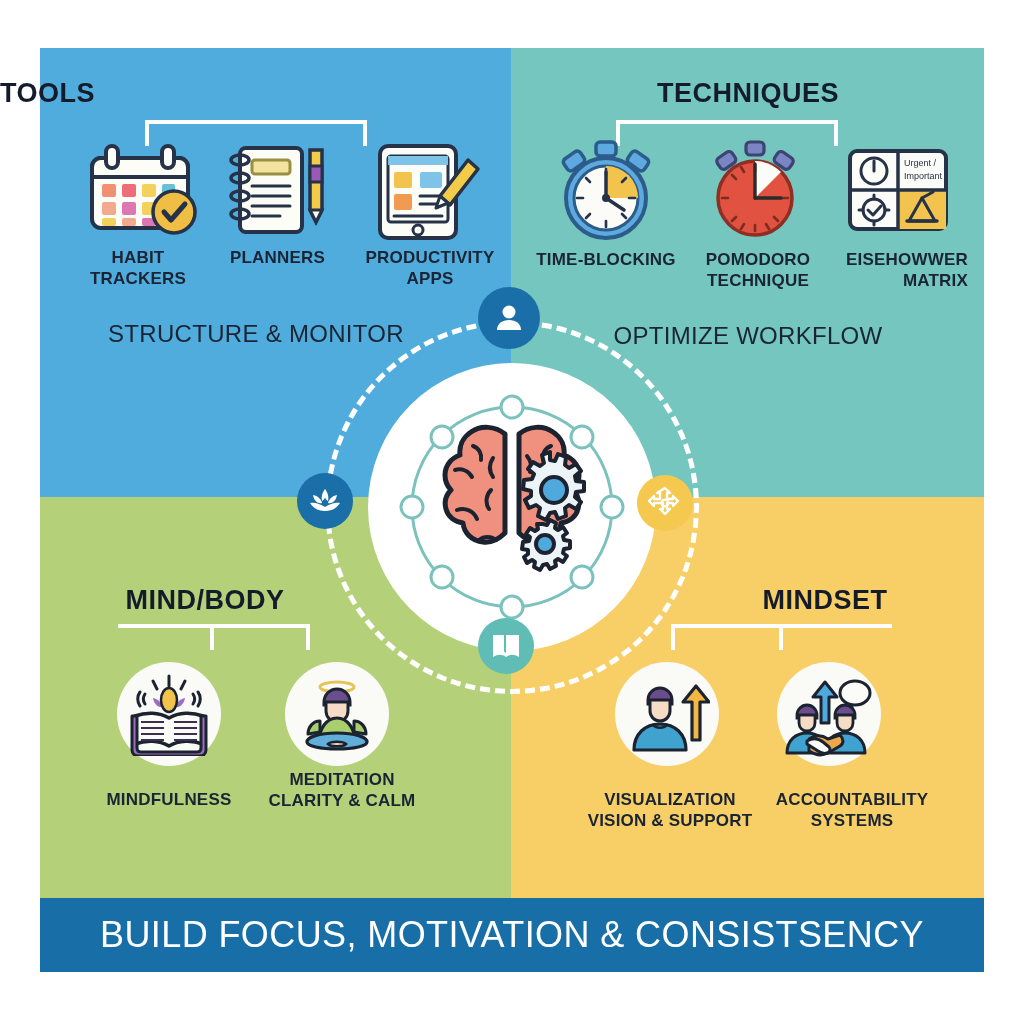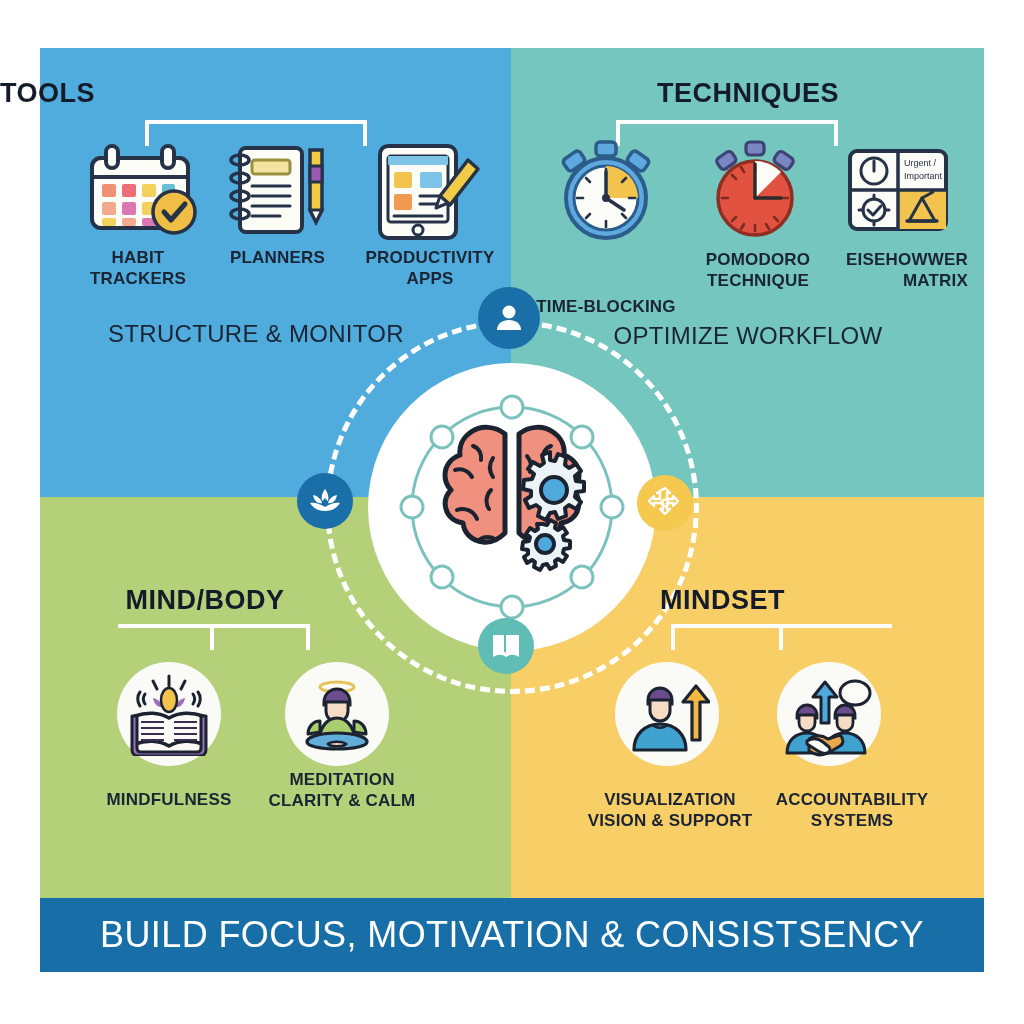--- a/index.html
+++ b/index.html
@@ -202,21 +202,21 @@
         <line x1="78" y1="38" x2="74" y2="42"></line>
         <line x1="38" y1="78" x2="42" y2="74"></line>
         <line x1="38" y1="38" x2="42" y2="42"></line>
         <line x1="78" y1="78" x2="74" y2="74"></line>
       </g>
       <line x1="58" y1="58" x2="58" y2="32" stroke="#263247" stroke-width="3.5" stroke-linecap="round"></line>
       <line x1="58" y1="58" x2="76" y2="70" stroke="#263247" stroke-width="3.5" stroke-linecap="round"></line>
       <circle cx="58" cy="58" r="4" fill="#263247"></circle>
     </svg>
   </div>
-  <div class="item-label" style="left:530px;top:250px;width:152px;margin-top:47px;">TIME-BLOCKING</div>
+  <div class="item-label" style="left:530px;top:250px;width:152px;">TIME-BLOCKING</div>
 
   <div class="icon-box" style="left:705px;top:140px;width:102px;height:100px;">
     <svg viewBox="0 0 102 100" width="102" height="100">
       <rect x="41" y="2" width="18" height="13" rx="4" fill="#7A86C4" stroke="#3D4373" stroke-width="3.2"></rect>
       <rect x="12" y="14" width="18" height="13" rx="4" transform="rotate(-35 21 20)" fill="#7A86C4" stroke="#3D4373" stroke-width="3.2"></rect>
       <rect x="70" y="14" width="18" height="13" rx="4" transform="rotate(35 79 20)" fill="#7A86C4" stroke="#3D4373" stroke-width="3.2"></rect>
       <circle cx="50" cy="58" r="37" fill="#E15241" stroke="#8F2E23" stroke-width="3.5"></circle>
       <path d="M50 58V21a37 37 0 0 1 26 11z" fill="#FBFBF7"></path>
       <g stroke="#7E2B21" stroke-width="2.6" stroke-linecap="round">
         <line x1="50" y1="25" x2="50" y2="31"></line>
@@ -385,21 +385,21 @@
       <path d="M24 70c0-14 8-24 18-24s18 10 18 24z" fill="#A8CE6D" stroke="#1C2330" stroke-width="3.2" stroke-linejoin="round"></path>
       <path d="M13 62c0-7 5-13 12-13v11z" fill="#A8CE6D" stroke="#1C2330" stroke-width="3" stroke-linejoin="round"></path>
       <path d="M71 62c0-7-5-13-12-13v11z" fill="#A8CE6D" stroke="#1C2330" stroke-width="3" stroke-linejoin="round"></path>
       <path d="M12 70c0-5 12-9 30-9s30 4 30 9c0 4-13 7-30 7s-30-3-30-7z" fill="#62AEDB" stroke="#1C2330" stroke-width="3.2"></path>
       <path d="M33 72c3-3 15-3 18 0-3 3-15 3-18 0z" fill="#F6DCC4" stroke="#1C2330" stroke-width="2.6"></path>
     </svg>
   </div>
   <div class="item-label" style="left:252px;top:770px;width:180px;">MEDITATION
 CLARITY &amp; CALM</div>
 
-  <div class="sec-title" style="left:660px;top:585px;width:330px;text-align:left;">MINDSET</div>
+  <div class="sec-title" style="left:660px;top:585px;width:330px;text-align:center;">MINDSET</div>
   <div class="bracket" style="left:671px;top:624px;width:221px;height:26px;">
     <div class="bar"></div>
     <div class="tick" style="left:0;"></div>
     <div class="tick" style="left:49%;"></div>
   </div>
 
   <div class="circle-icon" style="left:615px;top:662px;width:104px;height:104px;">
     <svg width="86" height="84" viewBox="0 0 86 84">
       <path d="M24 28a12 12 0 0 1 24 0v4H24z" fill="#6B4C8C" stroke="#1C2330" stroke-width="3"></path>
       <path d="M26 28h20v11a10 10 0 0 1-20 0z" fill="#F6DCC4" stroke="#1C2330" stroke-width="3"></path>

